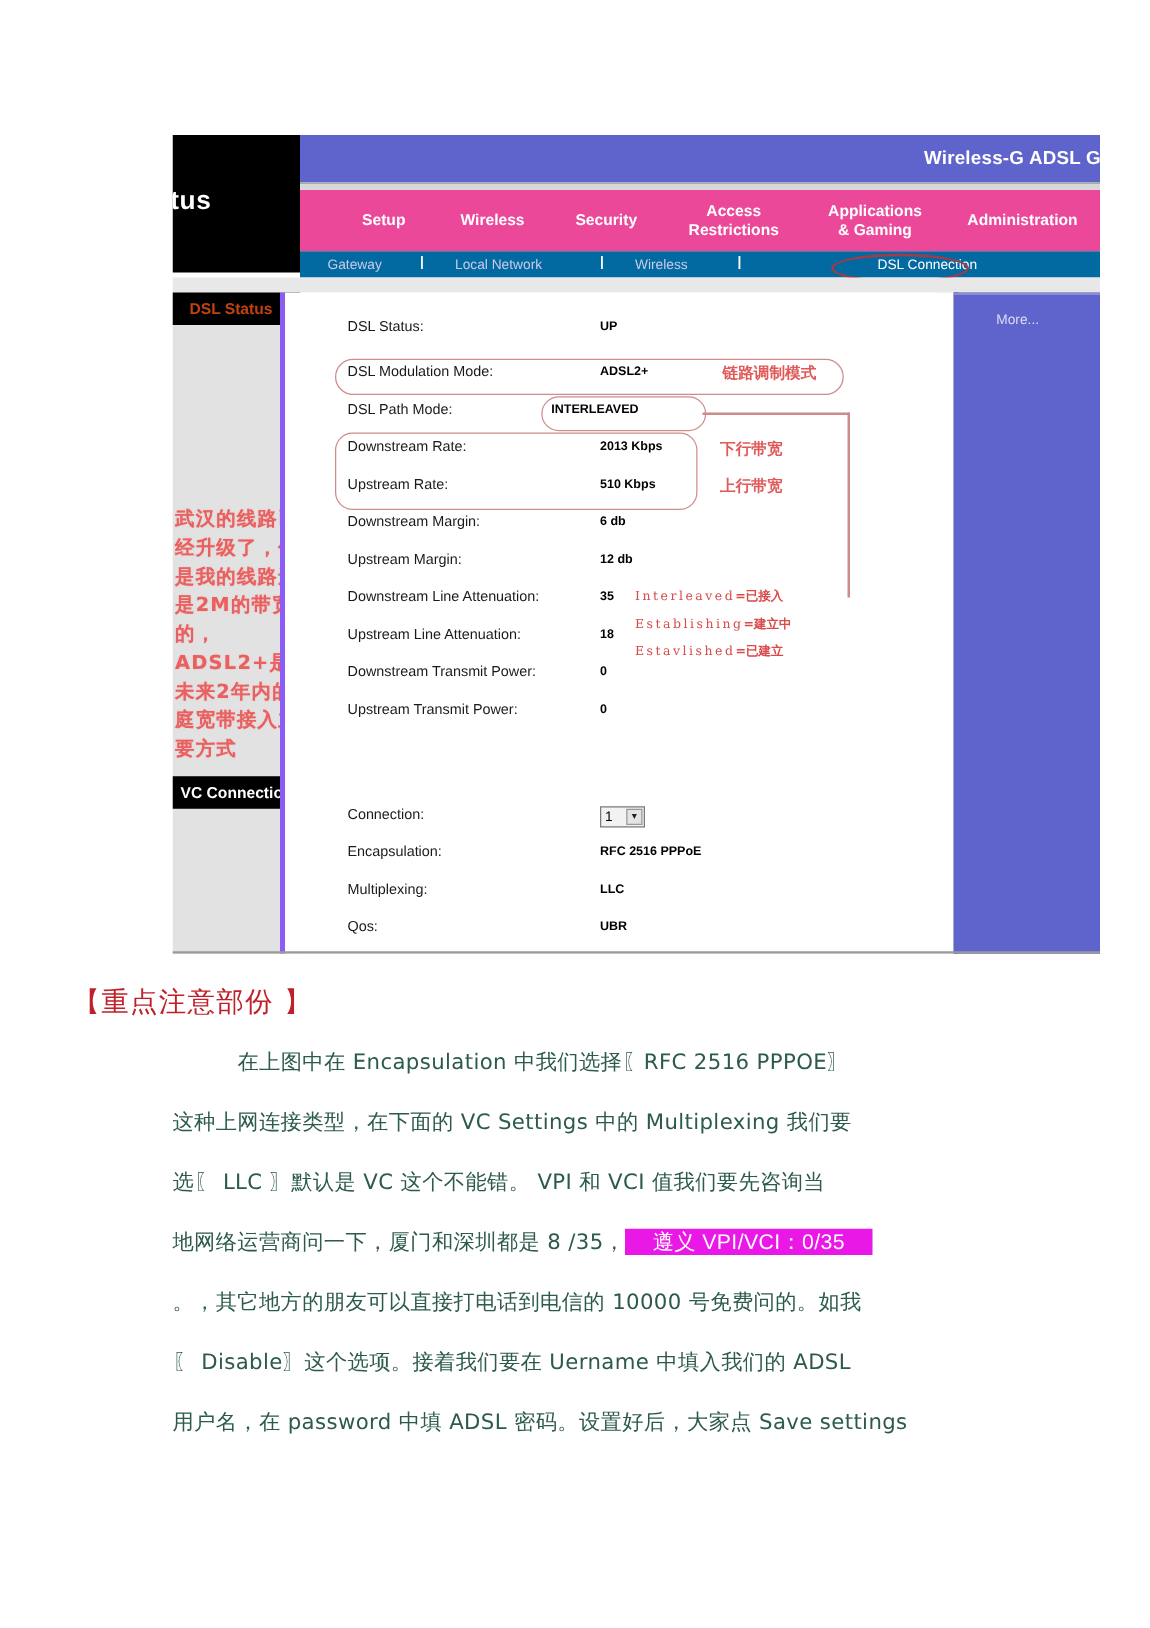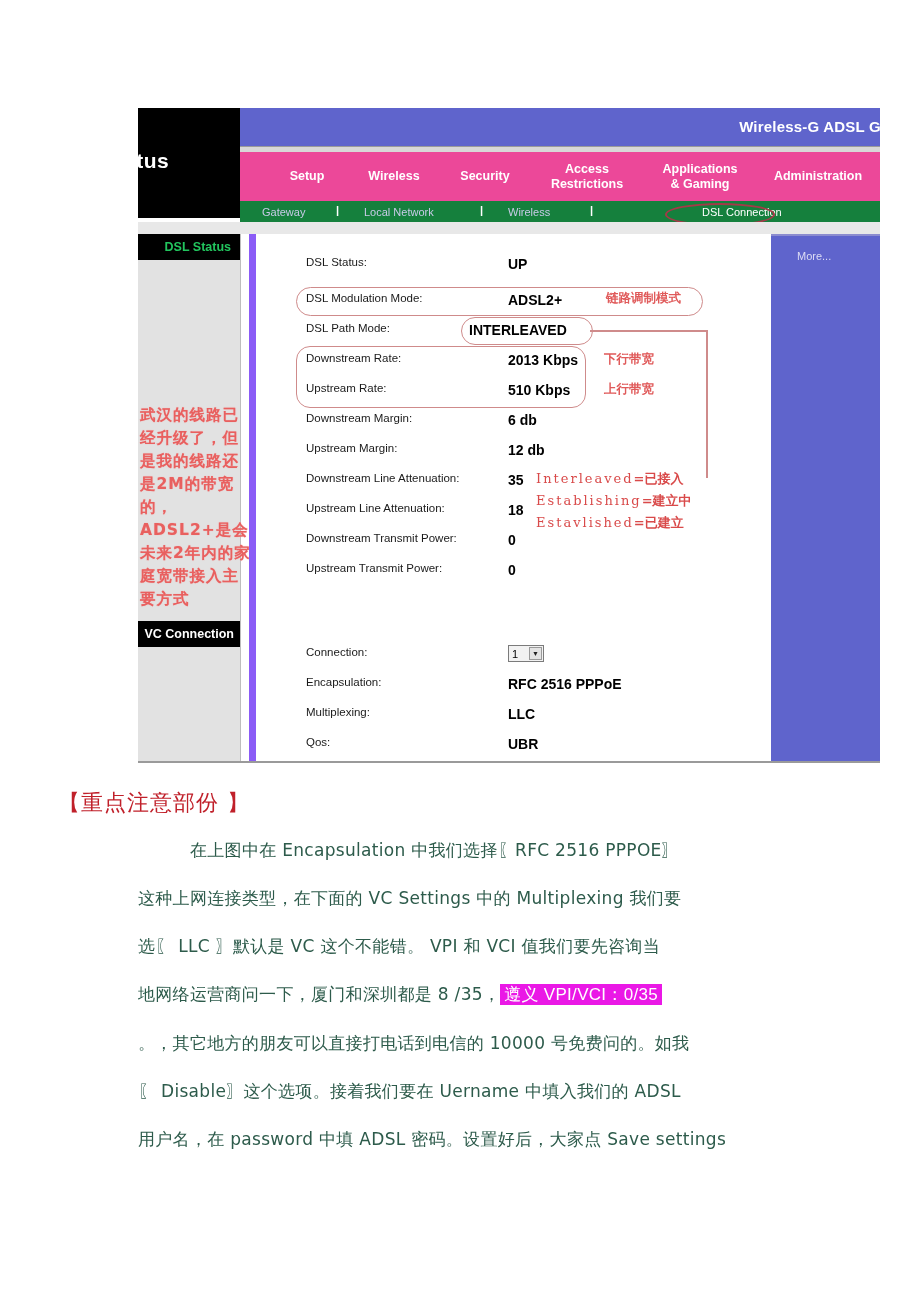--- a/index.html
+++ b/index.html
@@ -47,21 +47,21 @@
     background:#ec4899;
   }
   .navbar .nav-item{
     position:absolute;top:0;height:49px;
     color:#ffffff;font-weight:bold;font-size:12.5px;
     display:flex;align-items:center;justify-content:center;
     text-align:center;line-height:1.15;
   }
   .subnav{
     position:absolute;left:102px;top:93px;width:640px;height:21px;
-    background:#15803d;
+    background:#0369a1;
   }
   .subnav .sub-item{
     position:absolute;top:3px;height:16px;
     color:#c9cbe8;font-size:11px;white-space:nowrap;
     display:flex;align-items:center;
   }
   .subnav .sep{
     position:absolute;top:3px;color:#ffffff;font-size:11px;font-weight:bold;
   }
   .subnav .sub-active{color:#ffffff;margin-left:24px;}
@@ -76,35 +76,35 @@
     background:#e8e8e8;
   }
 
   
   .left-col{
     position:absolute;left:0;top:126px;width:102px;height:529px;
     background:#e2e2e2;border-right:1px solid #bdbdbd;
   }
   .dsl-status-tag{
     position:absolute;left:0;top:0;width:102px;height:26px;
-    background:#000000;color:#22c55e;font-weight:bold;font-size:12.5px;
-    display:flex;align-items:center;justify-content:flex-end;padding-right:9px;
+    background:#000000;color:#c2410c;font-weight:bold;font-size:12.5px;
+    display:flex;align-items:center;justify-content:flex-end;padding-right:22px;
     box-sizing:border-box;
   }
   .vc-conn-tag{
     position:absolute;left:0;top:387px;width:102px;height:26px;
     background:#000000;color:#ffffff;font-weight:bold;font-size:12.5px;
     display:flex;align-items:center;justify-content:flex-end;padding-right:6px;
     box-sizing:border-box;
   }
 
   
   .content-pane{
-    position:absolute;left:111px;top:126px;width:522px;height:529px;
-    background:#ffffff;border-left:7px solid #8b5cf6;box-sizing:border-box;
+    position:absolute;left:86px;top:126px;width:522px;height:529px;
+    background:#ffffff;border-left:4px solid #8b5cf6;box-sizing:border-box;
   }
   .right-purple{
     position:absolute;left:625px;top:126px;width:117px;height:529px;
     background:#5f64cc;border-top:2px solid #8c8ccf;
   }
   .right-purple .more{
     position:absolute;left:34px;top:14px;
     color:#dcdcf4;font-size:11px;
   }
   .right-strip-white{
@@ -113,39 +113,39 @@
   }
 
   
   .row{position:absolute;height:20px;left:0;}
   .row .lbl{
     position:absolute;left:50px;top:0;
     font-size:11.5px;color:#1a1a1a;white-space:nowrap;
   }
   .row .val{
     position:absolute;left:252px;top:0;
-    font-size:14px;color:#000000;font-weight:bold;white-space:nowrap;
+    font-size:10px;color:#000000;font-weight:bold;white-space:nowrap;
   }
 
   
   .ann-oval{
     position:absolute;border:1.6px solid #cf8b8b;border-radius:999px;
     pointer-events:none;
   }
   .ann-rrect{
     position:absolute;border:1.6px solid #cf8b8b;border-radius:14px;
     pointer-events:none;
   }
   .ann-line{position:absolute;background:#cf8b8b;pointer-events:none;}
   .ann-cn{
     position:absolute;color:#e05a5a;font-weight:bold;font-size:12.5px;
     font-family:"DejaVu Sans", sans-serif;white-space:nowrap;
   }
   .ann-legend{
-    position:absolute;color:#d94a4a;font-size:13px;letter-spacing:2px;
+    position:absolute;color:#d94a4a;font-size:10px;letter-spacing:2px;
     font-family:"DejaVu Serif", serif;white-space:nowrap;
   }
   .ann-legend b{font-weight:bold;font-family:"DejaVu Sans", sans-serif;letter-spacing:0;}
 
   
   .red-note{
     position:absolute;left:2px;top:170px;width:112px;
     color:#e8605f;font-weight:bold;font-size:15.5px;line-height:23px;
     font-family:"DejaVu Sans", sans-serif;
     letter-spacing:1px;
@@ -181,21 +181,21 @@
     font-family:"DejaVu Sans", sans-serif;
     line-height:46px;letter-spacing:1px;
   }
   .doc-p{
     margin:0;padding:0 130px 0 138px;
     color:#2d5b4b;font-size:17px;line-height:48px;
     font-family:"DejaVu Sans", sans-serif;
     letter-spacing:.3px;
   }
   .hl{
-    background:#ea18e6;color:#ffffff;padding:1px 4px;
+    background:#ea18e6;color:#ffffff;padding:1px 22px;
     font-family:"Liberation Sans", sans-serif;
   }
   .indent{display:inline-block;width:52px;}
 </style>
 </head>
 <body>
 
 <div id="shot">
 
   <div class="blk-top">

